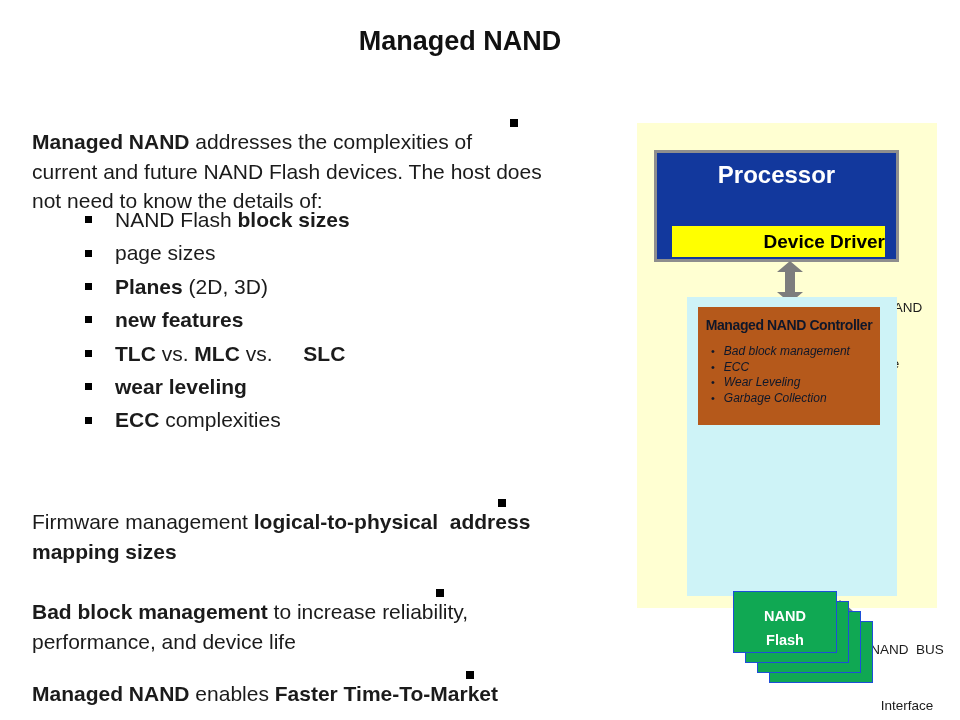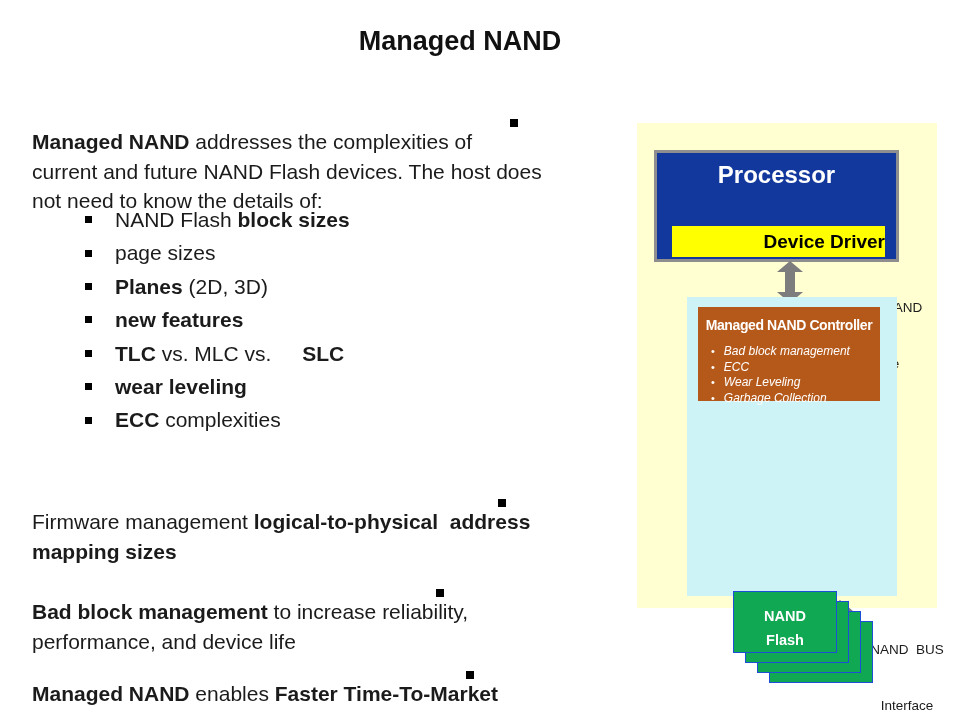--- a/index.html
+++ b/index.html
@@ -52,22 +52,22 @@
     position:absolute;text-align:center;
     font-size:13.5px;line-height:18.5px;color:#1b1b1b;white-space:pre;
   }
   .iface1{left:166px;top:139px;width:140px;}
   .iface2{left:160px;top:307px;width:120px;}
   .inner{
     position:absolute;left:50px;top:174px;width:210px;height:299px;
     background:#CEF3F7;
   }
   .controller{
-    position:absolute;left:11px;top:10px;width:182px;height:94px;
-    background:#B5591B;color:#ffffff;
+    position:absolute;left:11px;top:10px;width:182px;height:118px;
+    background:#B5591B;color:#0f172a;
   }
   .controller-title{
     margin-top:10px;text-align:center;
     font-size:14px;font-weight:700;letter-spacing:-0.4px;white-space:nowrap;
   }
   .citems{margin-top:11px;}
   .citem{
     display:flex;align-items:baseline;
     padding-left:13px;font-size:12px;line-height:15.5px;font-style:italic;
   }
@@ -111,21 +111,21 @@
   <div class="subrow">
     <span class="sq2"></span>
     <div class="ln"><span style="font-weight: 700;">Planes</span><span> (2D, 3D)</span></div>
   </div>
   <div class="subrow">
     <span class="sq2"></span>
     <div class="ln"><span style="font-weight: 700;">new features</span></div>
   </div>
   <div class="subrow">
     <span class="sq2"></span>
-    <div class="ln"><span style="font-weight: 700;">TLC</span><span> vs. </span><span style="font-weight: 400; margin-top: 16px;">MLC</span><span> vs. </span><span style="font-weight: 700; margin-left: 25px;">SLC</span></div>
+    <div class="ln"><span style="font-weight: 700;">TLC</span><span> vs. </span><span style="font-weight: 700; margin-top: 16px;">MLC</span><span> vs. </span><span style="font-weight: 700; margin-left: 25px;">SLC</span></div>
   </div>
   <div class="subrow">
     <span class="sq2"></span>
     <div class="ln"><span style="font-weight: 700;">wear leveling</span></div>
   </div>
   <div class="subrow">
     <span class="sq2"></span>
     <div class="ln"><span style="font-weight: 700;">ECC</span><span> complexities</span></div>
   </div>
 </div>

